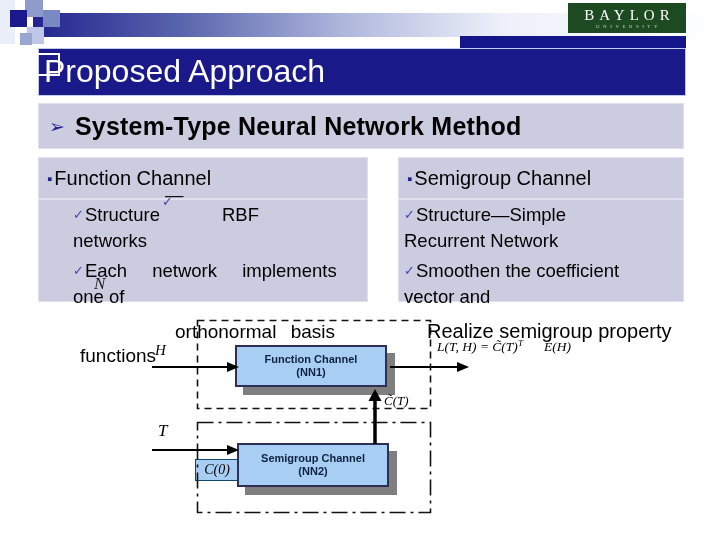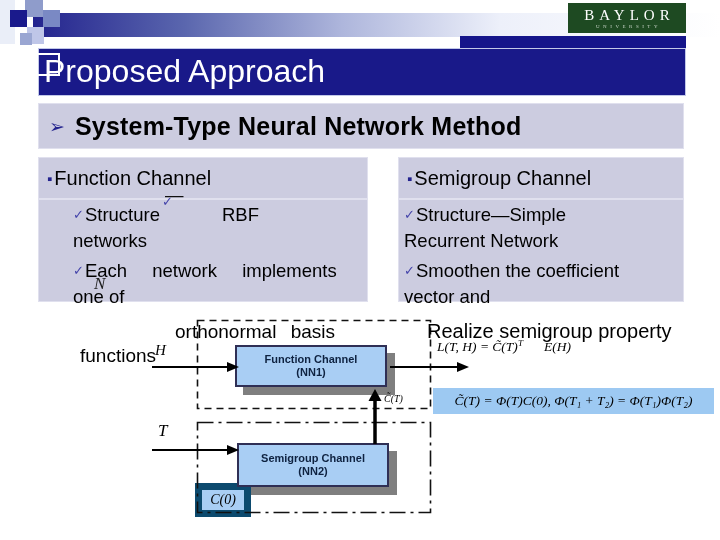--- a/index.html
+++ b/index.html
@@ -66,25 +66,25 @@
 
   
   .svg-overlay{left:0;top:0;width:720px;height:540px;z-index:5;pointer-events:none;}
   .nn-shadow{background:#7F7F7F;z-index:3;}
   .nn1-shadow{left:243px;top:353px;width:152px;height:42px;}
   .nn2-shadow{left:245px;top:451px;width:152px;height:44px;}
   .nn-box{background:#A9CEF4;border:2px solid #2F2F55;z-index:4;text-align:center;
         font-weight:bold;font-size:11px;line-height:13px;color:#0E2240;}
   .nn1-box{left:235px;top:345px;width:148px;height:32px;padding-top:6px;}
   .nn2-box{left:237px;top:443px;width:148px;height:33px;padding-top:7px;}
-  .c0-box{left:195px;top:483px;width:42px;height:20px;background:#A9CEF4;
-        border:7px solid #0c4a6e;z-index:3;text-align:center;
+  .c0-box{left:195px;top:459px;width:42px;height:20px;background:#A9CEF4;
+        border:1px solid #0c4a6e;z-index:3;text-align:center;
         font-family:"Liberation Serif",serif;font-style:italic;font-size:14px;line-height:20px;}
   .ct-label{left:384px;top:393px;font-family:"Liberation Serif",serif;font-style:italic;
-        font-size:10px;z-index:6;}
+        font-size:13px;z-index:6;}
   .t-label{left:158px;top:421px;font-family:"Liberation Serif",serif;font-style:italic;
         font-size:17px;z-index:6;}
   .f1{left:437px;top:339px;font-family:"Liberation Serif",serif;font-style:italic;
         font-size:13.5px;z-index:6;}
   .f1 .sup{font-size:9px;position:relative;top:-5px;}
   .f1 .tail{margin-left:21px;font-style:italic;}
   .f2{left:433px;top:388px;width:281px;height:26px;background:#9DC9F2;z-index:6;
         display:flex;align-items:center;justify-content:center;
         font-family:"Liberation Serif",serif;font-style:italic;font-size:13.5px;}
 </style>
@@ -176,15 +176,14 @@
     <span>Semigroup Channel</span><br>
     <span>(NN2)</span>
   </div>
   <div class="abs c0-box">C(0)</div>
 
   <div class="abs ct-label">C̃(T)</div>
   <div class="abs t-label">T</div>
   <div class="abs f1">
     <span>L(T, H) = C̃(T)</span><span class="sup">T</span><span class="tail">E(H)</span>
   </div>
-  <div class="abs f2">C̃(T) = Φ(T)C(0),  Φ(T₁ + T₂) = Φ(T₁)Φ(T₂)</div>
 
 </div>
 
 </body></html>

